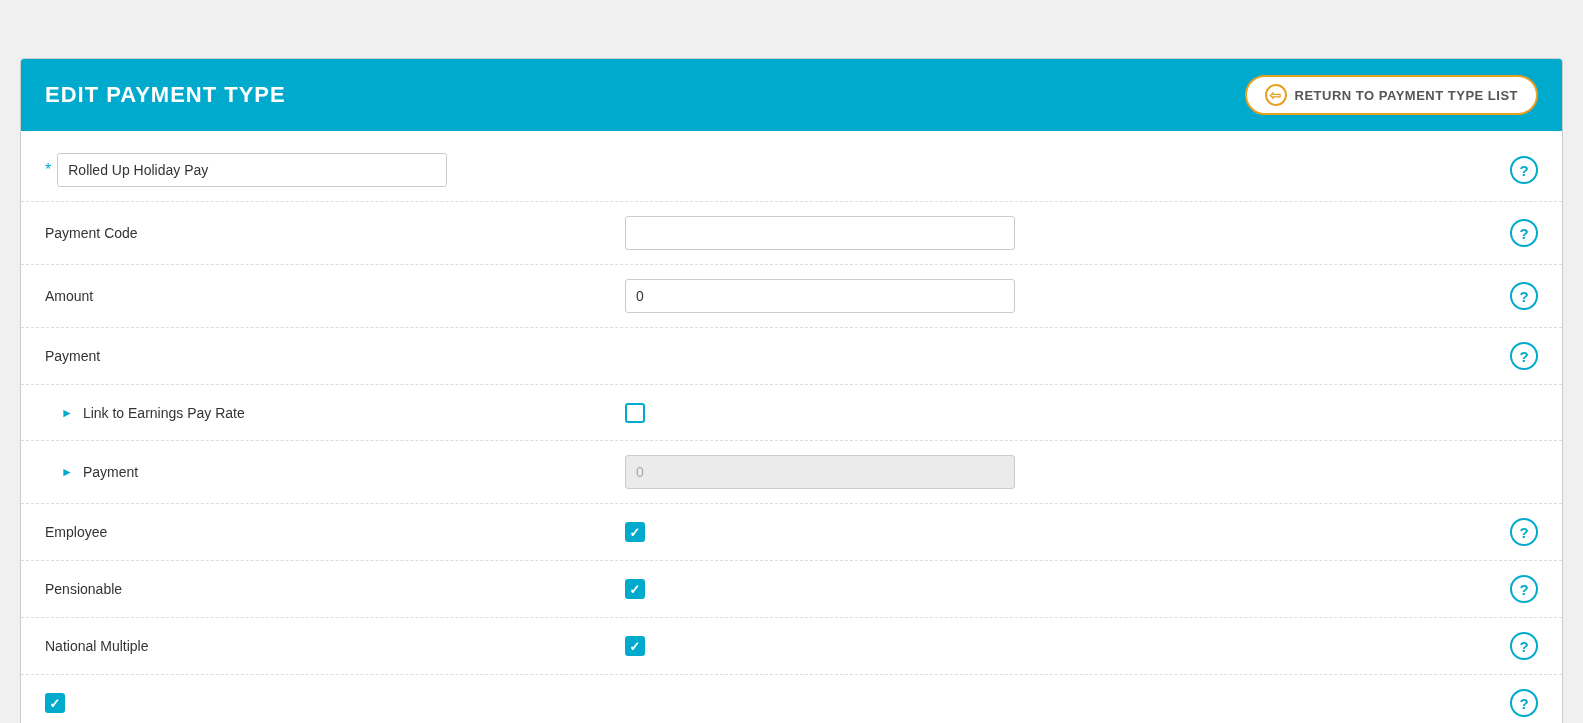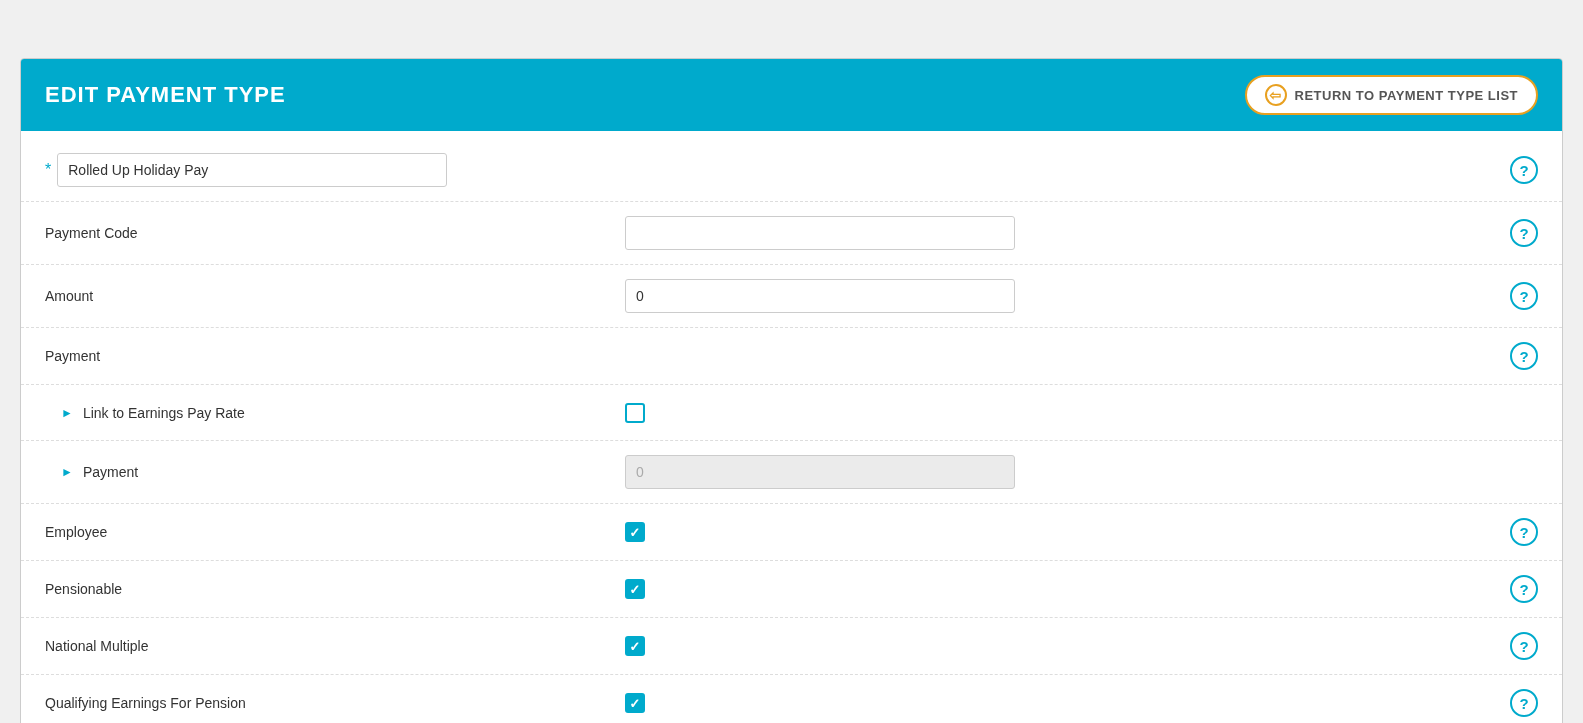--- a/index.html
+++ b/index.html
@@ -285,23 +285,20 @@
       </div>
       <div class="form-field-area">
         <div class="checkbox-custom">
           <span class="checkmark">✓</span>
         </div>
       </div>
       <div class="help-icon">?</div>
     </div>
 
     <div class="form-row">
-      <div class="form-label">
-        <span>Qualifying Earnings For Pension</span>
-      </div>
       <div class="form-field-area">
         <div class="checkbox-custom">
           <span class="checkmark">✓</span>
         </div>
       </div>
       <div class="help-icon">?</div>
     </div>
 
   </div>
 </div>

